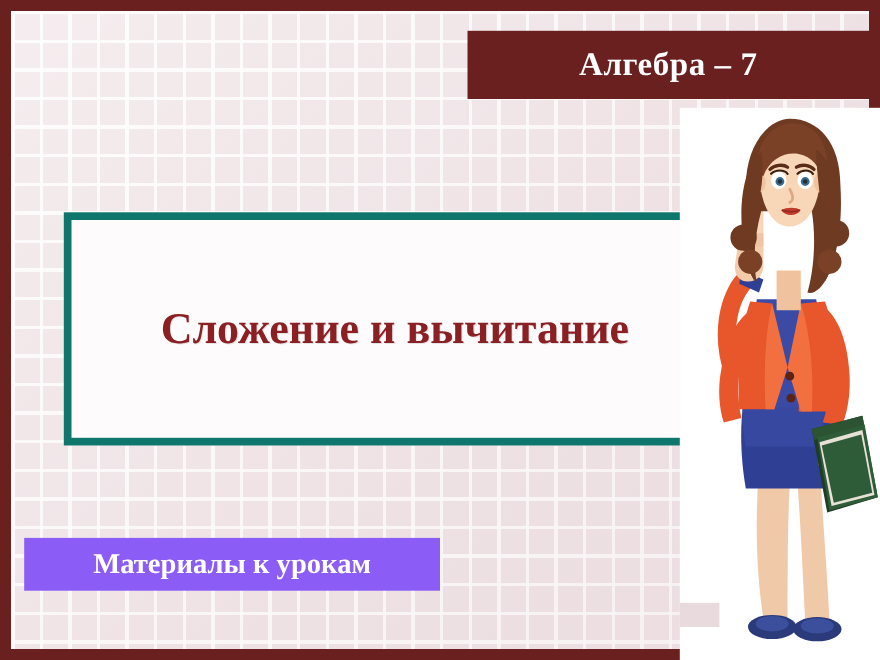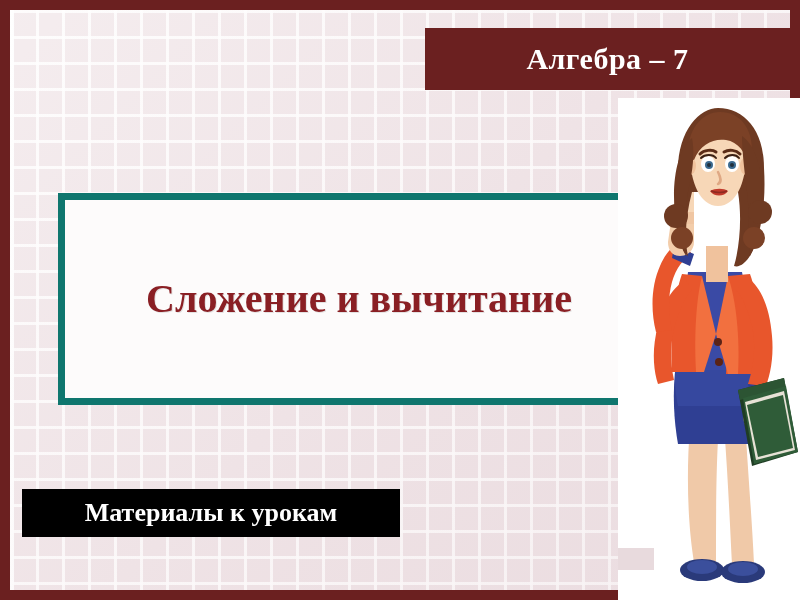--- a/index.html
+++ b/index.html
@@ -86,21 +86,21 @@
     text-shadow: 1px 1px 0 rgba(0,0,0,0.10);
   }
 
   
   .materials-banner {
     position: absolute;
     left: 22px;
     top: 489px;
     width: 378px;
     height: 48px;
-    background: #000000;
+    background: #8b5cf6;
     color: #ffffff;
     display: flex;
     align-items: center;
     justify-content: center;
     font-size: 26px;
     font-weight: bold;
   }
 
   
   .photo-panel {

